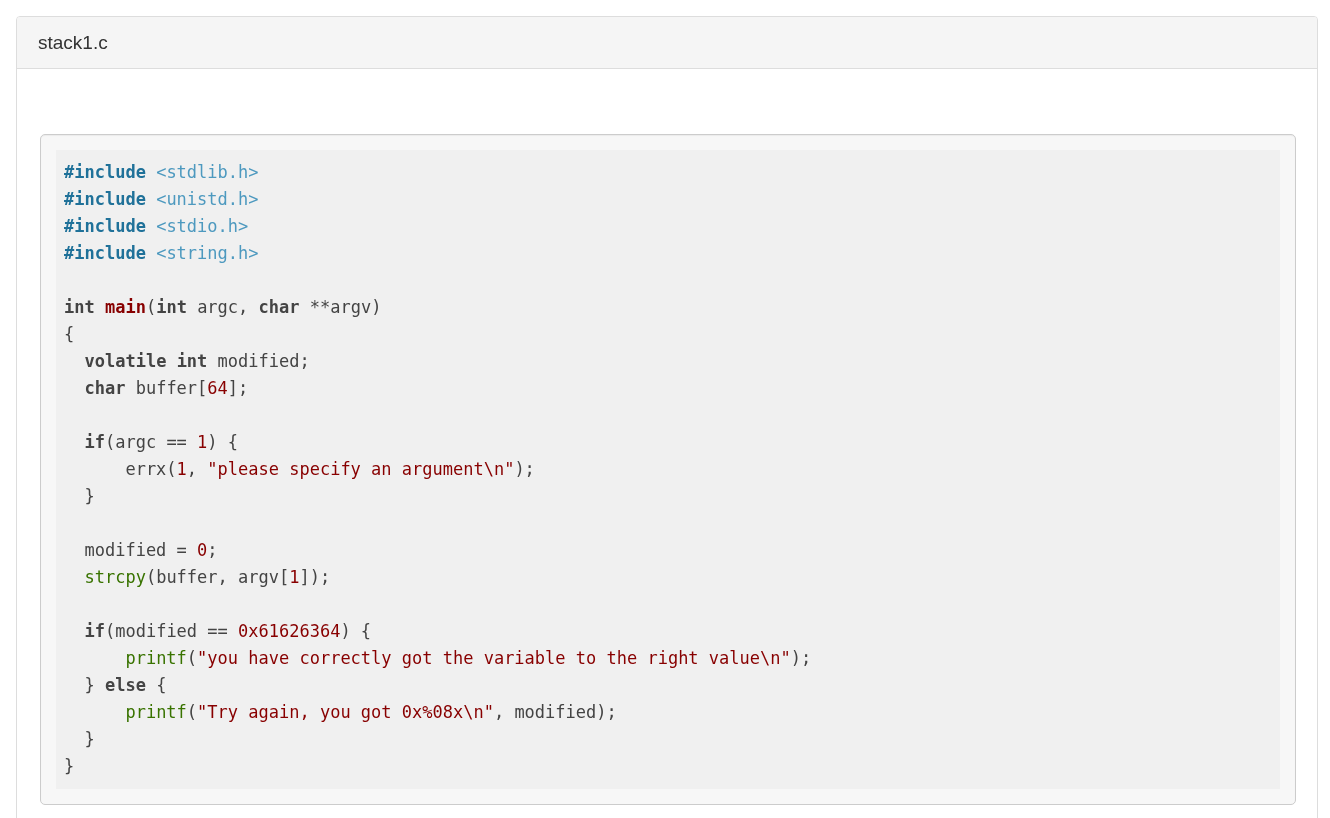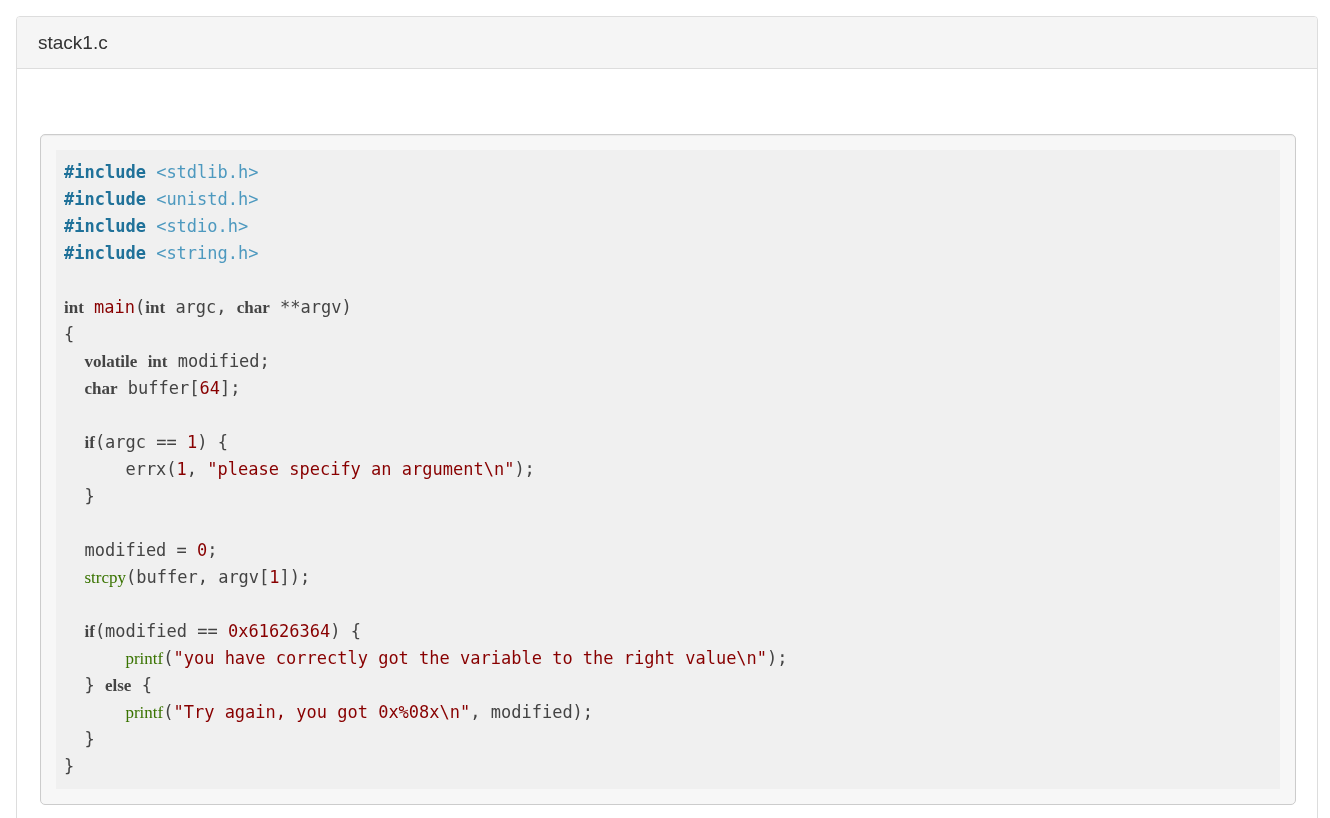--- a/index.html
+++ b/index.html
@@ -66,27 +66,27 @@
     padding: 9px 8px;
     overflow: hidden;
   }
 
   .line {
     white-space: pre;
     height: 27px;
   }
 
   .tok-p  { color: var(--color-code_plain, #444444); }
-  .tok-k  { color: var(--color-keyword, #444444); font-weight: bold; font-family: Liberation Serif, serif; }
+  .tok-k  { color: var(--color-keyword, #444444); font-weight: bold; }
   .tok-m  { color: var(--color-meta, #1f7199); font-weight: bold; }
   .tok-ms { color: var(--color-meta_string, #4d99bf); }
-  .tok-t  { color: var(--color-function_title, #880000); font-weight: normal; }
+  .tok-t  { color: var(--color-function_title, #880000); font-weight: bold; }
   .tok-n  { color: var(--color-number, #880000); }
   .tok-s  { color: var(--color-string, #880000); }
-  .tok-b  { color: var(--color-builtin, #397300); font-family: Liberation Serif, serif; }
+  .tok-b  { color: var(--color-builtin, #397300); }
 </style>
 </head>
 <body>
 
 <div class="panel">
   <div class="panel-header">
     <span class="panel-title">stack1.c</span>
   </div>
   <div class="panel-body">
     <div class="well">

